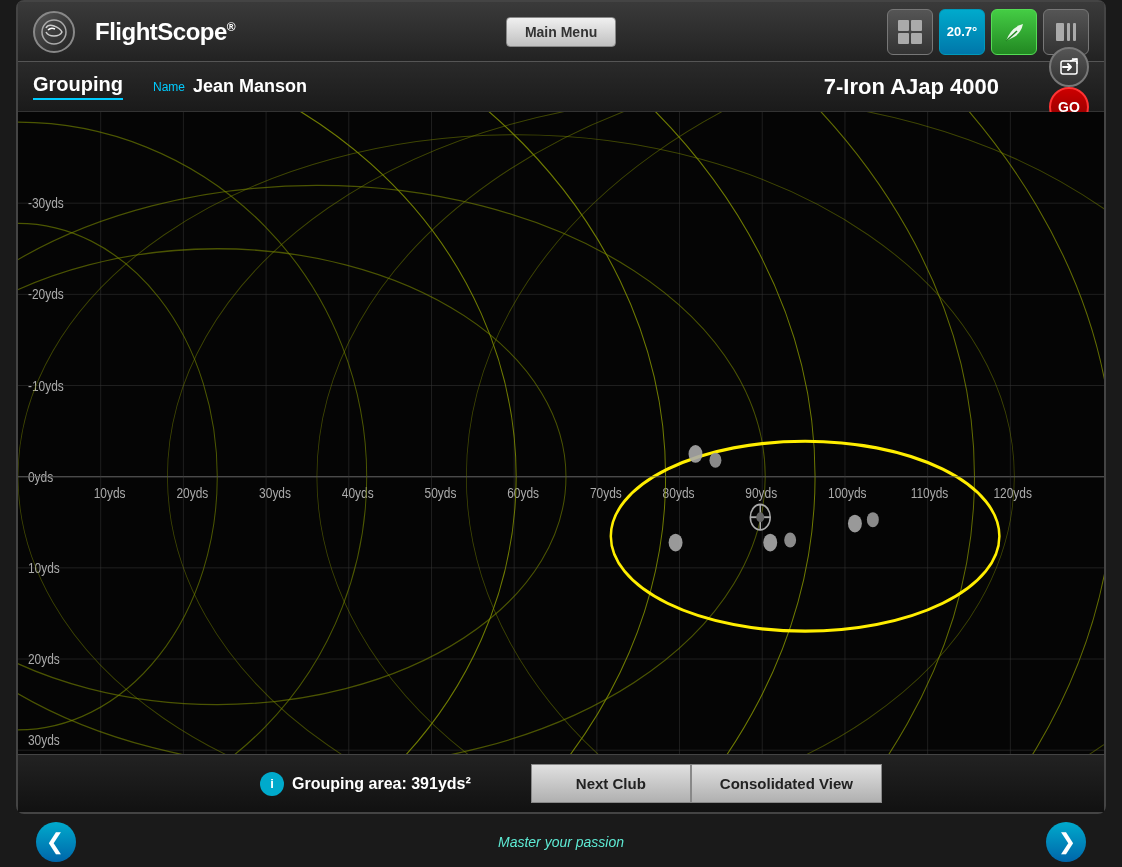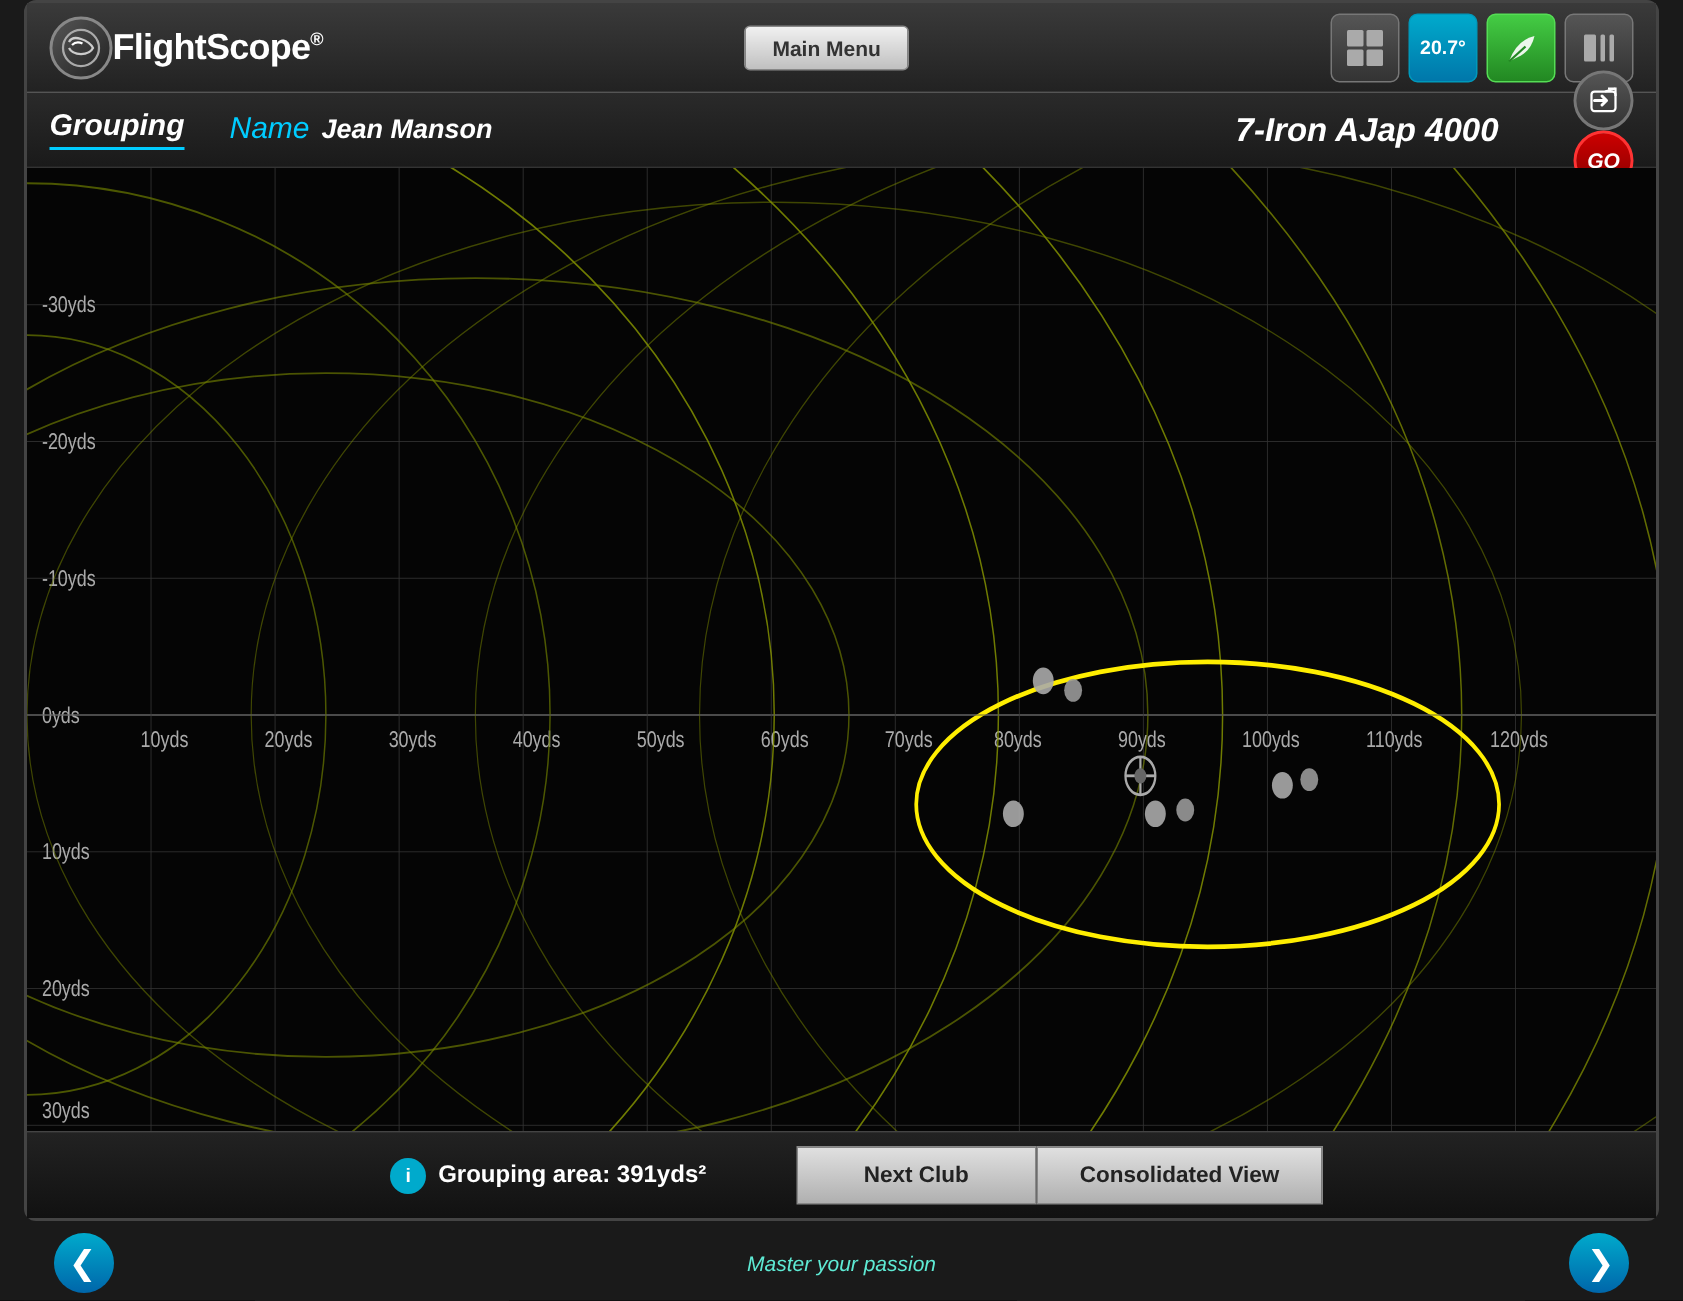--- a/index.html
+++ b/index.html
@@ -32,21 +32,21 @@
       display: flex;
       align-items: center;
       justify-content: space-between;
       padding: 0 15px;
       border-bottom: 1px solid #555;
       flex-shrink: 0;
     }
     .logo-area {
       display: flex;
       align-items: center;
-      gap: 0;
+      gap: 20px;
     }
     .logo-circle {
       width: 42px;
       height: 42px;
       border-radius: 50%;
       background: linear-gradient(135deg, #555 0%, #222 100%);
       border: 2px solid #888;
       display: flex;
       align-items: center;
       justify-content: center;
@@ -112,37 +112,36 @@
     
     .header-bar {
       height: 50px;
       background: linear-gradient(180deg, #2a2a2a 0%, #1a1a1a 100%);
       display: flex;
       align-items: center;
       padding: 0 15px;
       border-bottom: 1px solid #333;
       flex-shrink: 0;
       gap: 30px;
-      font-style: italic;
     }
     .grouping-title {
       color: #fff;
       font-size: 20px;
       font-weight: bold;
       border-bottom: 2px solid #00ccff;
       padding-bottom: 2px;
     }
     .name-area {
       display: flex;
       align-items: center;
       gap: 8px;
     }
     .name-label {
       color: #00ccff;
-      font-size: 20px;
+      font-size: 12px;
     }
     .name-value {
       color: #fff;
       font-size: 18px;
       font-weight: bold;
     }
     .club-name {
       color: #fff;
       font-size: 22px;
       font-weight: bold;

